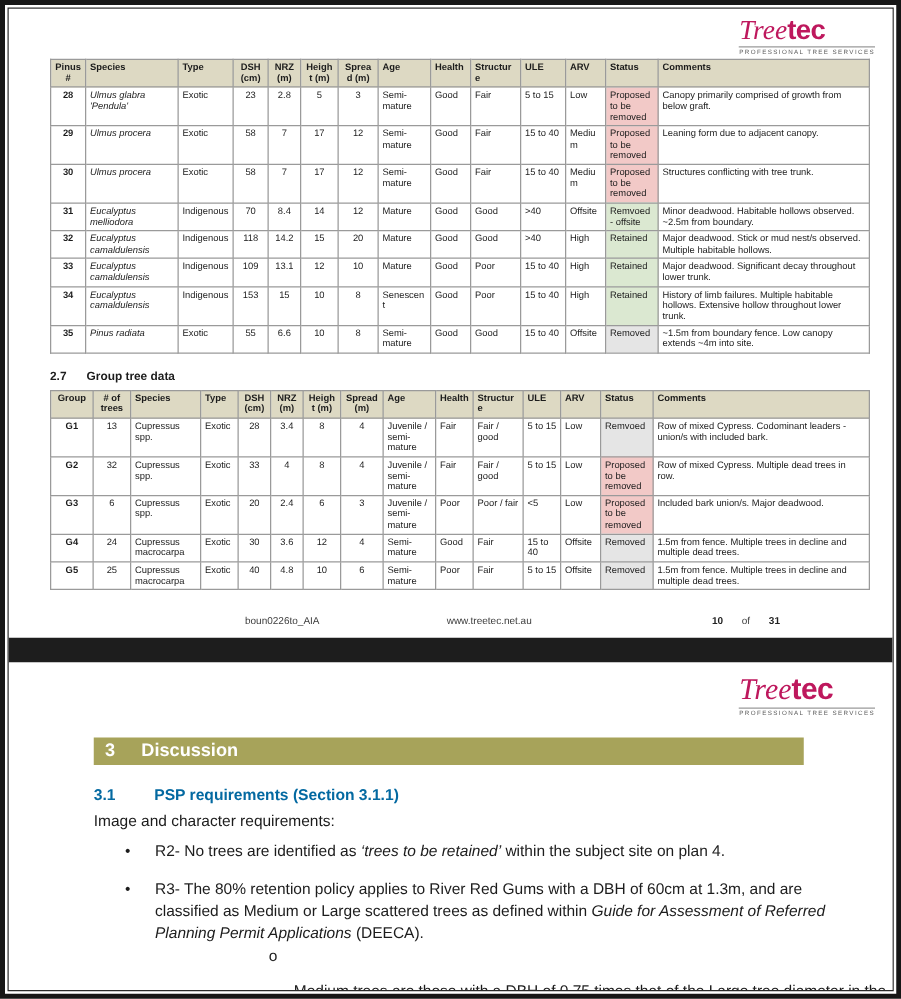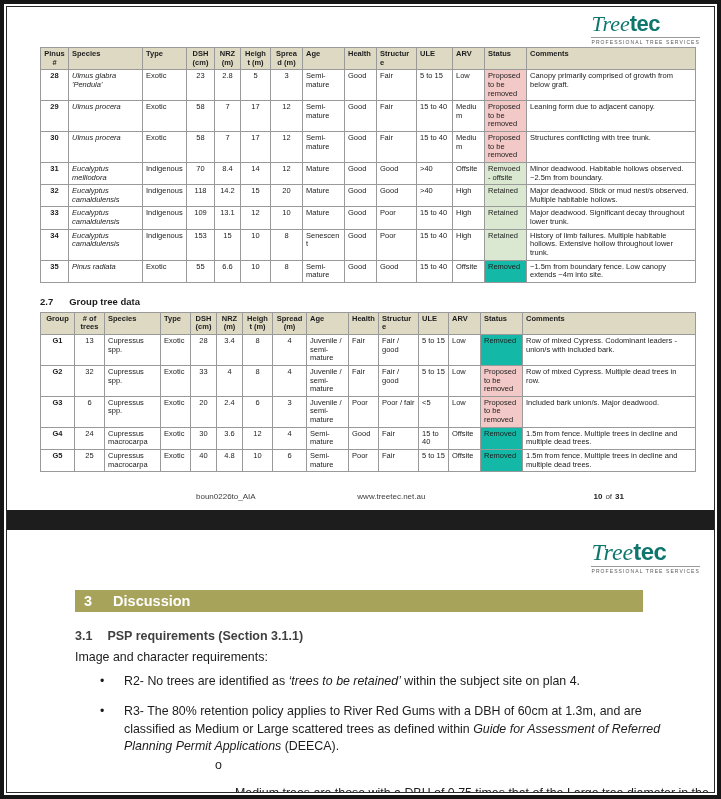--- a/index.html
+++ b/index.html
@@ -8,56 +8,56 @@
   .frame{position:absolute;inset:0;border:4px solid #161616;box-sizing:border-box;}
   .inner{position:absolute;inset:2px;border:1px solid #2a2a2a;display:flex;flex-direction:column;
          overflow:hidden;background:#fff;}
   .page1{height:503px;position:relative;background:#fff;flex:0 0 auto;}
   .separator{height:20px;background:#1d1d1d;flex:0 0 auto;}
   .page2{flex:1;position:relative;background:#fff;}
 
   
   .logo-row{display:flex;justify-content:flex-end;padding:6px 14px 0 0;}
   .logo{display:inline-block;}
-  .logo-word{font-size:22px;color:#0f766e;line-height:1;white-space:nowrap;}
+  .logo-word{font-size:22px;color:#be185d;line-height:1;white-space:nowrap;}
   .lt{font-family:"Liberation Serif",serif;font-style:italic;font-weight:400;}
   .lb{font-family:"Liberation Sans",sans-serif;font-weight:bold;letter-spacing:-0.5px;}
   .logo-tag{font-size:5px;letter-spacing:1.1px;color:#5a5a5a;border-top:1px solid #9a9a9a;
             margin-top:2px;padding-top:1px;white-space:nowrap;}
 
   
   .p1-content{padding:0 14px 0 33px;}
   .doc-table{border-collapse:collapse;table-layout:fixed;font-size:7.5px;line-height:1.15;
              color:#1c1c1c;width:655px;margin-top:2px;}
   .doc-table th,.doc-table td{border:1px solid #9a9a9a;padding:2px 3px;vertical-align:top;
              overflow-wrap:break-word;text-align:left;}
   .doc-table th{background:#ddd9c3;font-weight:bold;}
   .doc-table td:first-child{font-weight:bold;}
   .doc-table .center{text-align:center;}
   .doc-table .italic{font-style:italic;}
   .st-proposed{background:#f2c9c7;}
   .st-retained{background:#dbe8d1;}
-  .st-removed{background:#14b8a6;}
+  .st-removed{background:#e5e5e5;}
 
   .sec-heading{font-size:9.5px;font-weight:bold;margin:13px 0 5px 0;}
   .sec-num{margin-right:16px;}
 
   
   .footer{position:absolute;bottom:7px;left:0;right:0;font-size:8px;color:#3d3d3d;height:11px;}
   .f-left{position:absolute;left:146px;margin-left:43px;}
   .f-mid{position:absolute;left:48%;transform:translateX(-50%);margin-left:45px;}
   .f-right{position:absolute;right:90px;}
   .f-right b{font-weight:bold;color:#222;}
-  .f-right .of{font-weight:normal;margin:0 3px;}
+  .f-right .of{font-weight:normal;margin:0 15px;}
 
   
   .h3bar{background:#a7a35a;color:#ffffff;font-weight:bold;font-size:14.5px;height:22px;
          line-height:22px;width:568px;margin:16px 0 0 68px;box-sizing:border-box;
          padding:0 0 0 9px;display:flex;gap:21px;}
-  .sub31{margin:17px 0 0 68px;font-weight:bold;font-size:12.5px;display:flex;gap:15px;color:#404040;}
+  .sub31{margin:17px 0 0 68px;font-weight:bold;font-size:12.5px;display:flex;gap:31px;color:#0369a1;}
   .intro{margin:7px 0 0 68px;font-size:12.4px;}
   .bullet{display:flex;margin:9px 0 0 93px;font-size:12.4px;line-height:1.4;}
   .bullet .marker{width:24px;flex:0 0 24px;}
   .bullet .btext{width:555px;}
   .subbullet{display:flex;margin:2px 0 0 208px;font-size:12.4px;line-height:1.4;}
   .subbullet .marker2{width:20px;flex:0 0 20px;}
   .subbullet .btext{width:475px;margin-top:28px;}
   .it{font-style:italic;}
 
   .sliver{position:absolute;bottom:1px;left:115px;width:525px;height:4px;overflow:hidden;

